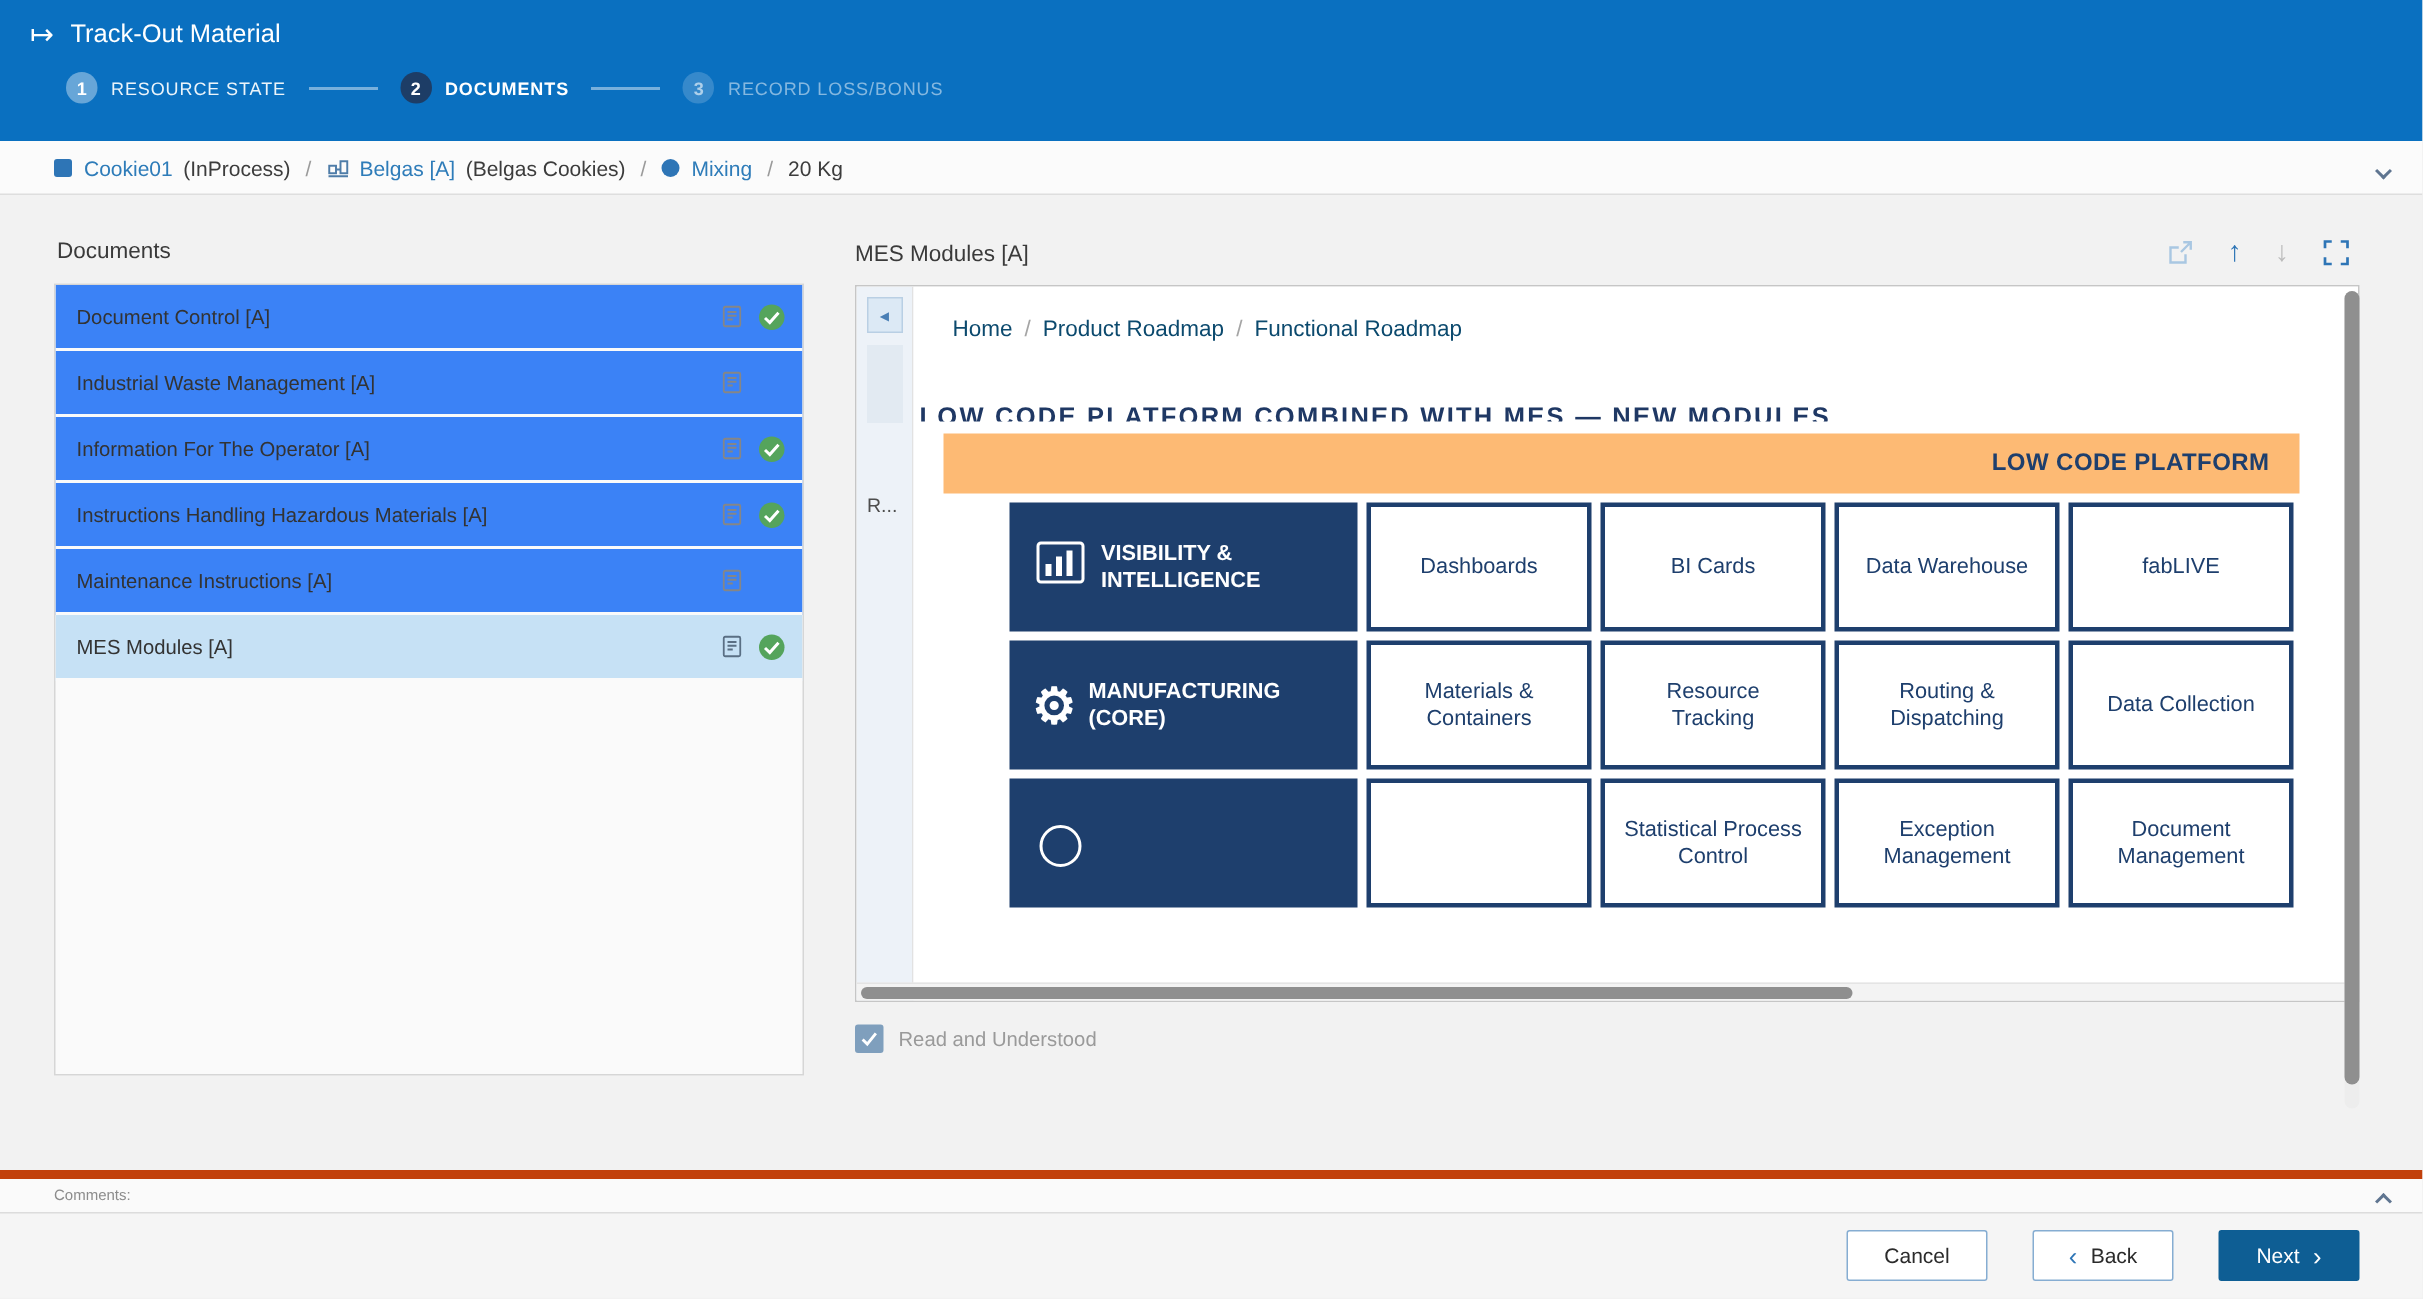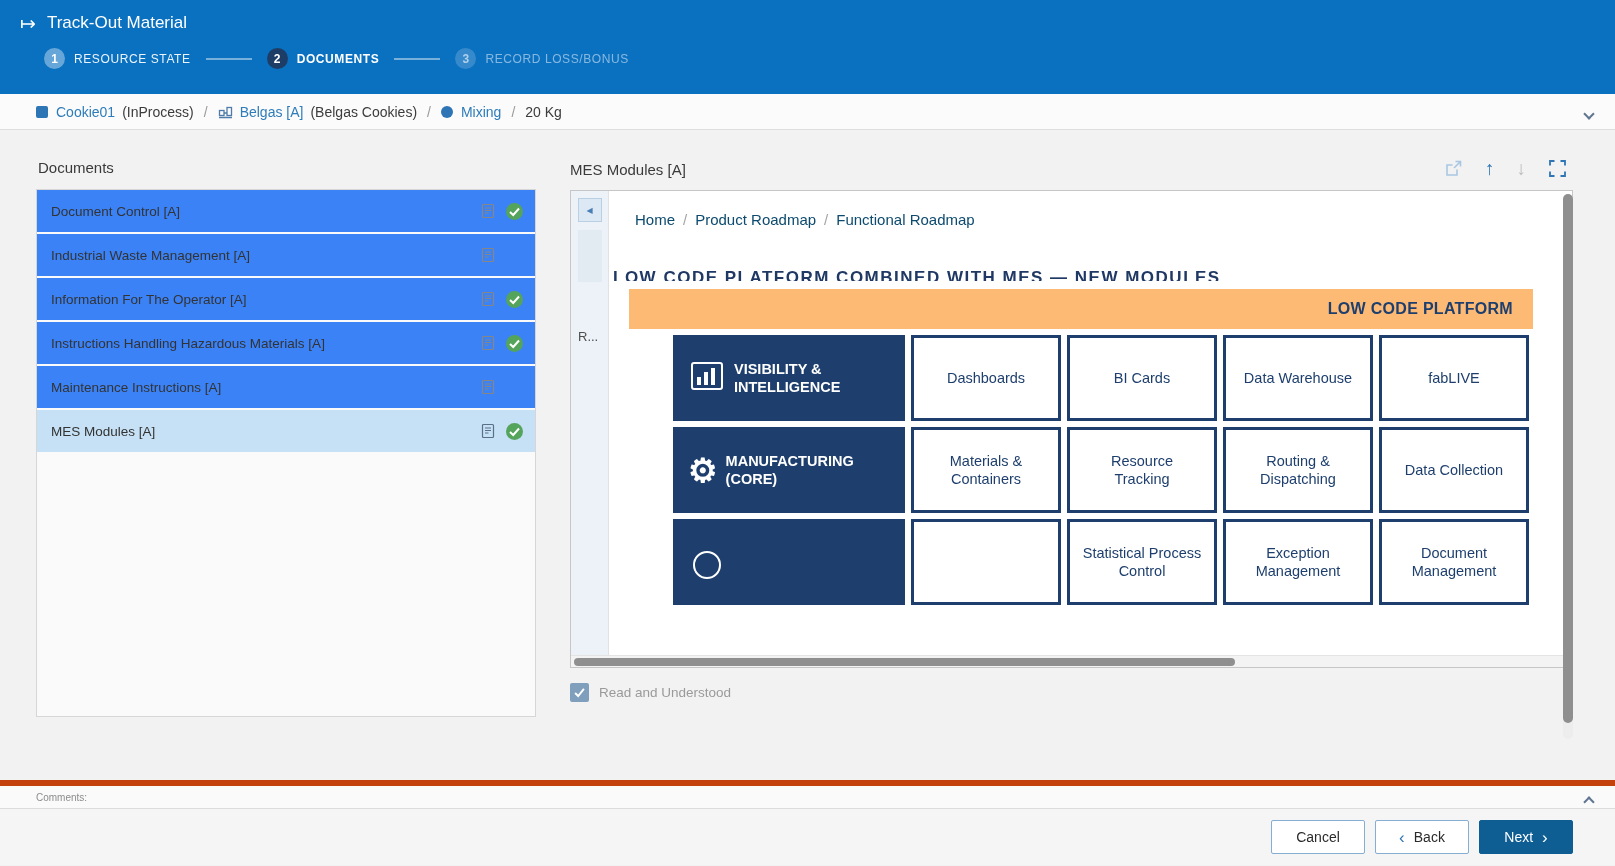--- a/index.html
+++ b/index.html
@@ -82,21 +82,21 @@
   .v-scrollbar { position:absolute; top:64px; right:0; width:10px; height:545px; background:#ededed; border-radius:5px; }
   .v-thumb { position:absolute; top:0; left:0; width:10px; height:97%; background:#8f8f8f; border-radius:5px; cursor:pointer; }
 
   .read-row { display:flex; align-items:center; gap:10px; margin-top:15px; }
   .checkbox { width:19px; height:19px; background:#7f9fbd; border-radius:2px; display:flex; align-items:center; justify-content:center; cursor:pointer; }
   .read-label { font-size:13.5px; color:#9a9a9a; }
 
   
   .comments-bar { height:28px; border-top:6px solid #c2410c; background:#fafafa; display:flex; align-items:center; padding:0 24px 0 36px; color:#8c8c8c; font-size:10px; position:relative; }
   .comments-collapse { position:absolute; right:22px; top:11px; cursor:pointer; }
-  .footer { height:57px; background:#f5f5f5; border-top:1px solid #dcdcdc; display:flex; align-items:center; justify-content:flex-end; gap:10px; padding-right:42px; }
+  .footer { height:57px; background:#f5f5f5; border-top:1px solid #dcdcdc; display:flex; align-items:center; justify-content:flex-end; gap:30px; padding-right:42px; }
   .btn { height:34px; min-width:94px; border-radius:2px; font-size:14px; display:flex; align-items:center; justify-content:center; gap:9px; padding:0 16px; cursor:pointer; }
   .btn-secondary { background:#fff; border:1px solid #86add2; color:#2b2b2b; }
   .btn-chev { color:#2e75b6; font-size:17px; line-height:1; }
   .btn-primary { background:#0e5e94; border:1px solid #0e5e94; color:#fff; }
   .btn-primary .btn-chev { color:#fff; }
 </style>
 </head>
 <body>
 
 <div class="page">

